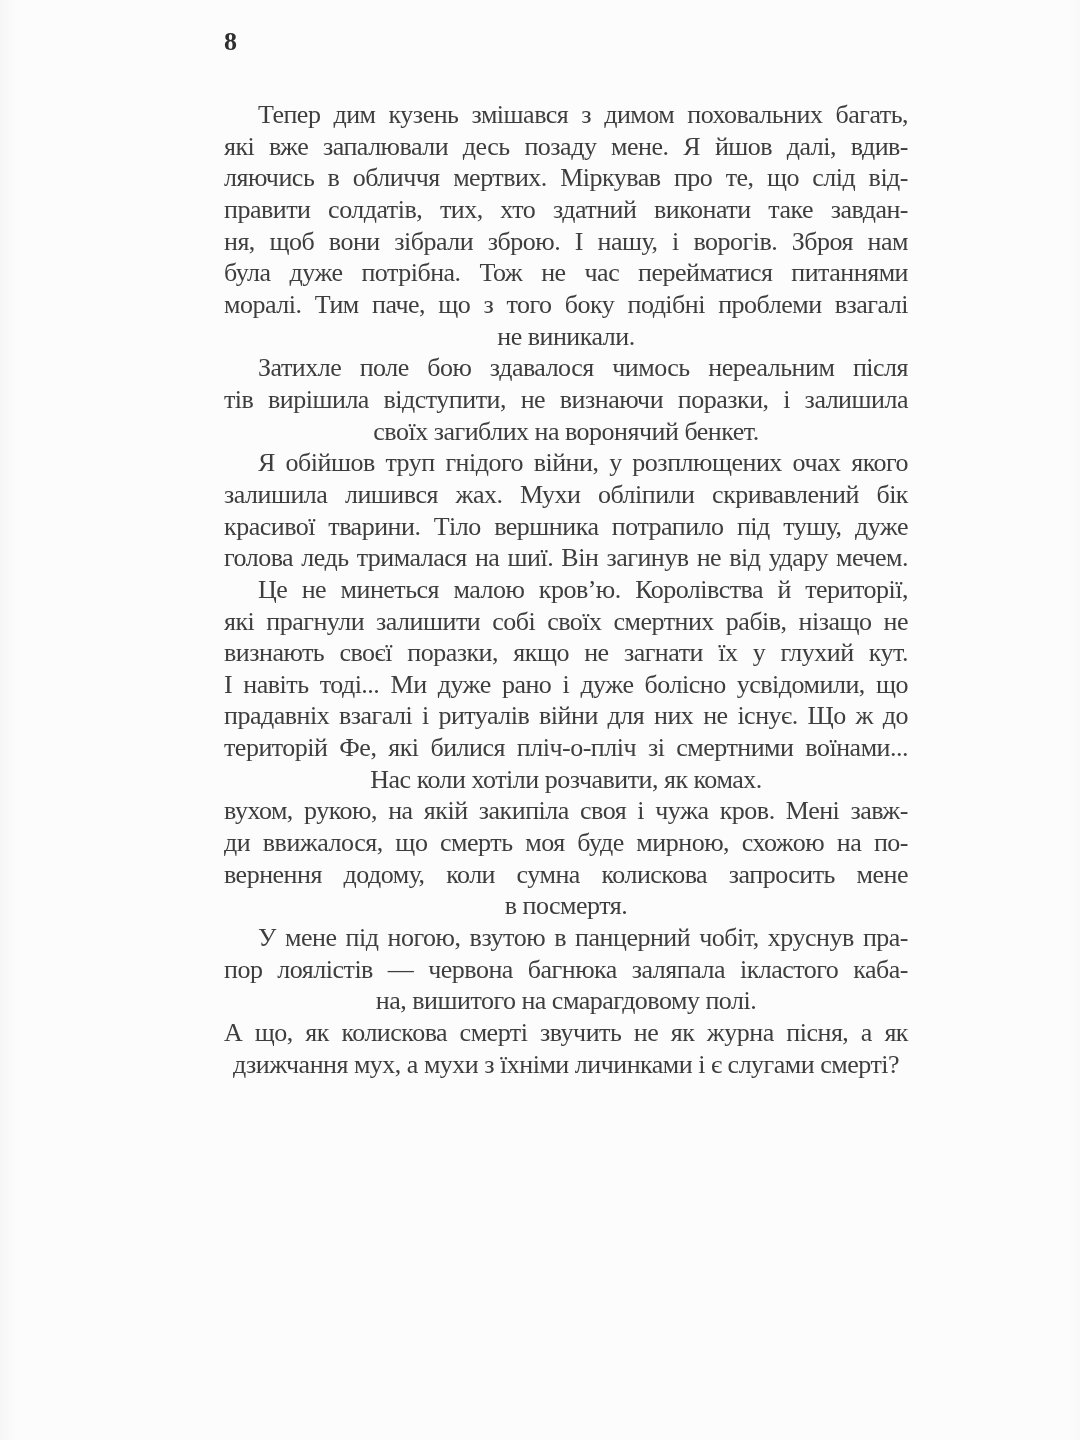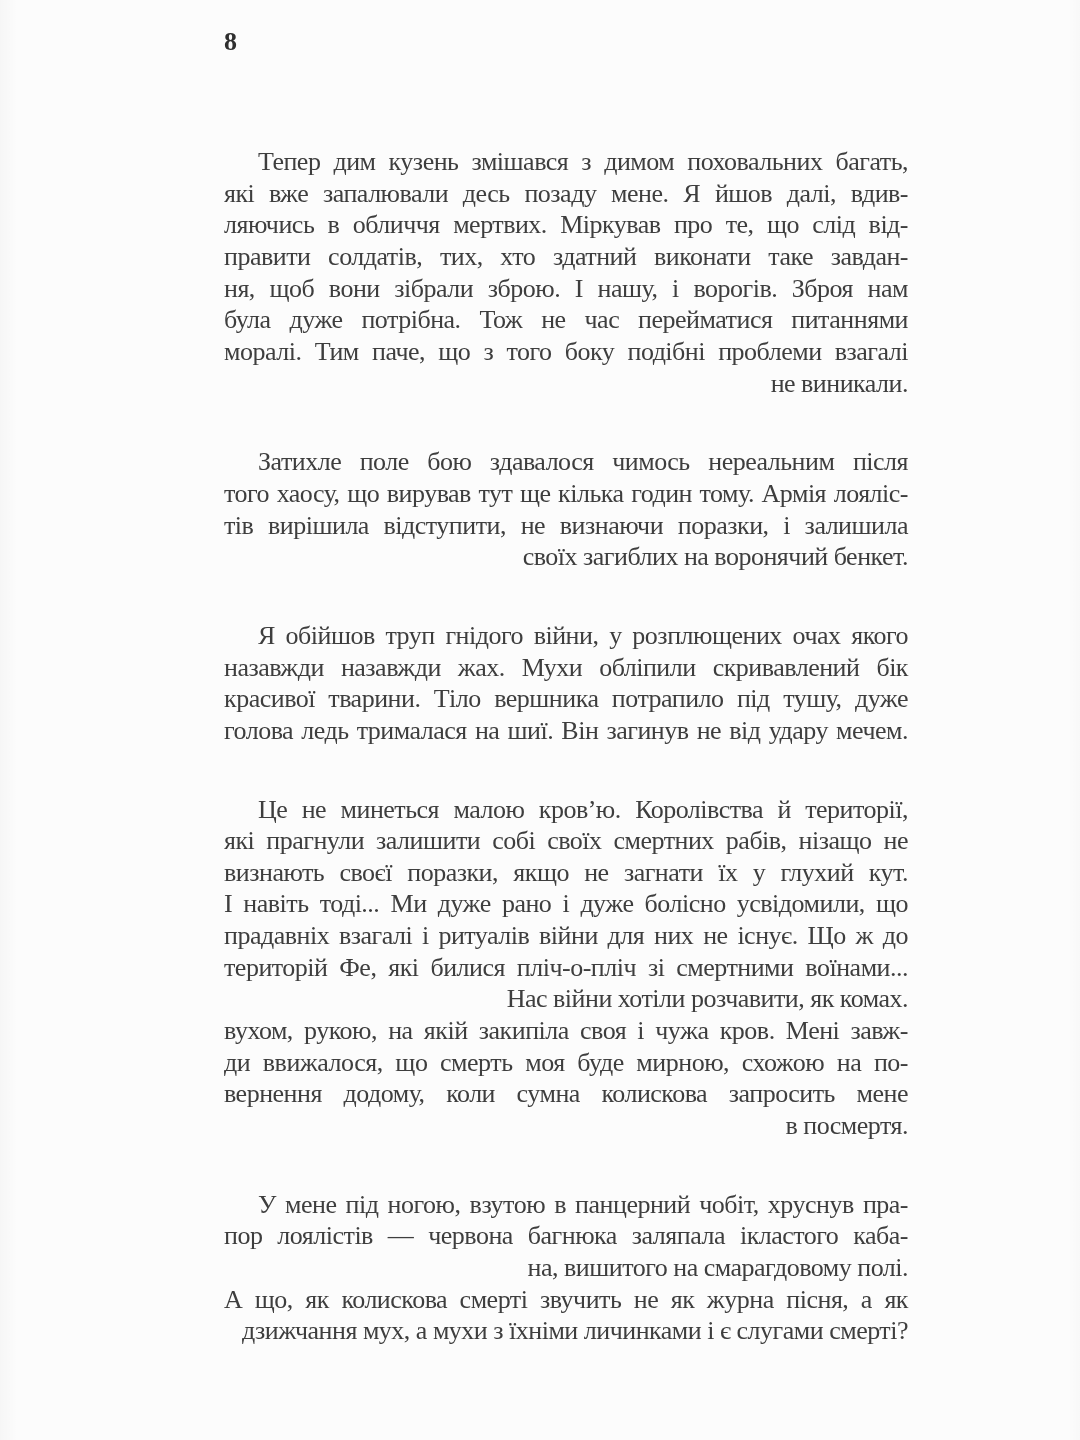--- a/index.html
+++ b/index.html
@@ -44,62 +44,60 @@
     left: 224px;
     top: 99px;
     width: 684px;
     font-size: 26px;
     letter-spacing: -0.5px;
     color: var(--text);
   }
   .line {
     height: 31.66px;
     line-height: 31.66px;
-    text-align: right;
+    text-align: center;
     white-space: normal;
     overflow: visible;
   }
   .line.just {
     text-align: justify;
     text-align-last: justify;
   }
   .line.first {
     padding-left: 34px;
-    margin-top: 47px;
   }
 </style>
 </head>
 <body>
 
 <div class="page">
   <div class="page-number">8</div>
   <div class="text-block">
       <div class="line first just">Тепер дим кузень змішався з димом поховальних багать,</div>
       <div class="line just">які вже запалювали десь позаду мене. Я йшов далі, вдив-</div>
       <div class="line just">ляючись в обличчя мертвих. Міркував про те, що слід від-</div>
       <div class="line just">правити солдатів, тих, хто здатний виконати таке завдан-</div>
       <div class="line just">ня, щоб вони зібрали зброю. І нашу, і ворогів. Зброя нам</div>
       <div class="line just">була дуже потрібна. Тож не час перейматися питаннями</div>
       <div class="line just">моралі. Тим паче, що з того боку подібні проблеми взагалі</div>
       <div class="line">не виникали.</div>
       <div class="line first just">Затихле поле бою здавалося чимось нереальним після</div>
-      <div class="line just">того хаосу, що вирував тут ще кілька годин тому. Армія лояліс-</div>
       <div class="line just">тів вирішила відступити, не визнаючи поразки, і залишила</div>
       <div class="line">своїх загиблих на воронячий бенкет.</div>
       <div class="line first just">Я обійшов труп гнідого війни, у розплющених очах якого</div>
-      <div class="line just">назавжди назавжди жах. Мухи обліпили скривавлений бік</div>
+      <div class="line just">залишила лишився жах. Мухи обліпили скривавлений бік</div>
       <div class="line just">красивої тварини. Тіло вершника потрапило під тушу, дуже</div>
       <div class="line just">голова ледь трималася на шиї. Він загинув не від удару мечем.</div>
       <div class="line first just">Це не минеться малою кров’ю. Королівства й території,</div>
       <div class="line just">які прагнули залишити собі своїх смертних рабів, нізащо не</div>
       <div class="line just">визнають своєї поразки, якщо не загнати їх у глухий кут.</div>
       <div class="line just">І навіть тоді... Ми дуже рано і дуже болісно усвідомили, що</div>
       <div class="line just">прадавніх взагалі і ритуалів війни для них не існує. Що ж до</div>
       <div class="line just">територій Фе, які билися пліч-о-пліч зі смертними воїнами...</div>
-      <div class="line">Нас війни хотіли розчавити, як комах.</div>
+      <div class="line">Нас коли хотіли розчавити, як комах.</div>
       <div class="line just">вухом, рукою, на якій закипіла своя і чужа кров. Мені завж-</div>
       <div class="line just">ди ввижалося, що смерть моя буде мирною, схожою на по-</div>
       <div class="line just">вернення додому, коли сумна колискова запросить мене</div>
       <div class="line">в посмертя.</div>
       <div class="line first just">У мене під ногою, взутою в панцерний чобіт, хруснув пра-</div>
       <div class="line just">пор лоялістів — червона багнюка заляпала ікластого каба-</div>
       <div class="line">на, вишитого на смарагдовому полі.</div>
       <div class="line just">А що, як колискова смерті звучить не як журна пісня, а як</div>
       <div class="line">дзижчання мух, а мухи з їхніми личинками і є слугами смерті?</div>
     </div>

